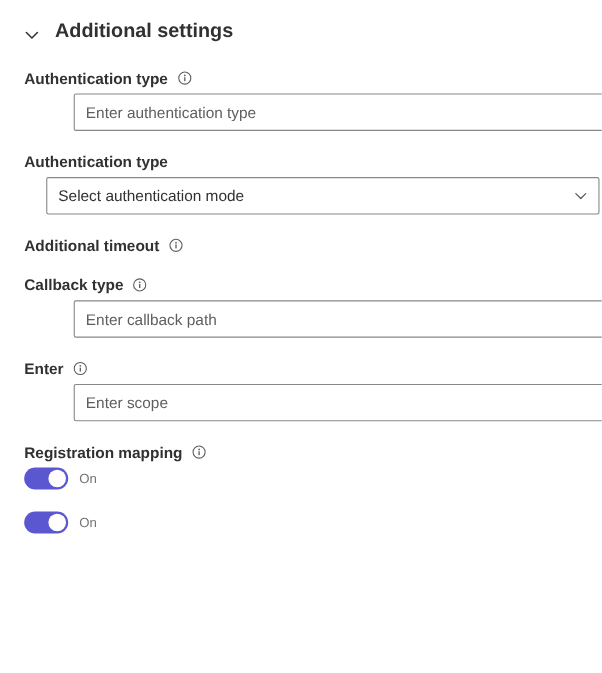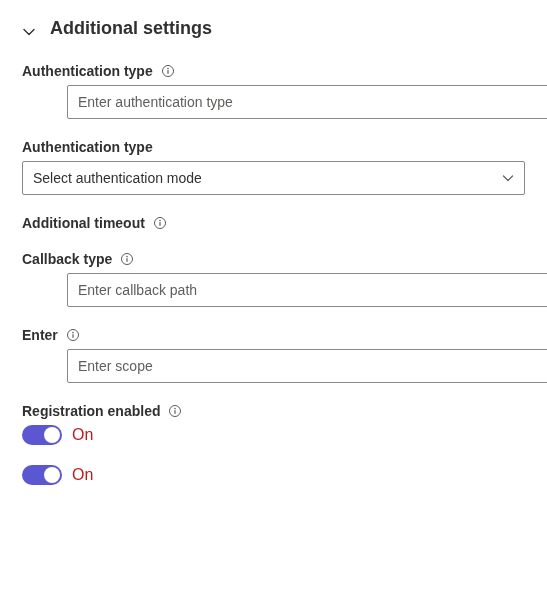--- a/index.html
+++ b/index.html
@@ -48,20 +48,21 @@
     border-radius: 2px;
     background: #ffffff;
     color:#14532d;
     font-family: inherit;
     margin-left: 45px;
   }
   .text-input::placeholder { color: #605e5c; }
   .select-wrap {
     position: relative;
     width: 100%;
+    margin-left: 20px;
   }
   .select-display {
     width: 100%;
     height: 34px;
     padding: 6px 34px 6px 10px;
     font-size: 14px;
     border: 1px solid #8a8886;
     border-radius: 2px;
     background: #ffffff;
     color:#323130;
@@ -89,21 +90,21 @@
     background: #5b57d1;
     cursor: pointer;
   }
   .toggle-knob {
     position:absolute;
     right:2px; top:2px;
     width:16px; height:16px;
     background:#ffffff;
     border-radius:50%;
   }
-  .toggle-state { font-size:16px; color:#b91c1c; }
+  .toggle-state { font-size:12px; color:#737373; }
 </style>
 </head>
 <body>
 
 <div class="section-header">
   <span class="chevron">
     <svg width="14" height="14" viewBox="0 0 14 14">
         <path d="M2 4.5 L7 9.5 L12 4.5" stroke="#323130" stroke-width="1.4" fill="none" stroke-linecap="round" stroke-linejoin="round"></path>
       </svg>
   </span>
@@ -176,21 +177,21 @@
           <circle cx="7" cy="4.6" r="0.8" fill="#605e5c"></circle>
           <rect x="6.4" y="6.2" width="1.2" height="3.6" fill="#605e5c"></rect>
         </svg>
     </span>
   </div>
   <input class="text-input" type="text" placeholder="Enter scope" style="">
 </div>
 
 <div class="field">
   <div class="field-label-row">
-    <span class="field-label">Registration enabled</span>
+    <span class="field-label">Registration mapping</span>
     <span class="info-icon">
       <svg width="14" height="14" viewBox="0 0 14 14">
           <circle cx="7" cy="7" r="5.5" stroke="#605e5c" stroke-width="1" fill="none"></circle>
           <circle cx="7" cy="4.6" r="0.8" fill="#605e5c"></circle>
           <rect x="6.4" y="6.2" width="1.2" height="3.6" fill="#605e5c"></rect>
         </svg>
     </span>
   </div>
   <div class="toggle-row">
     <div class="toggle">

